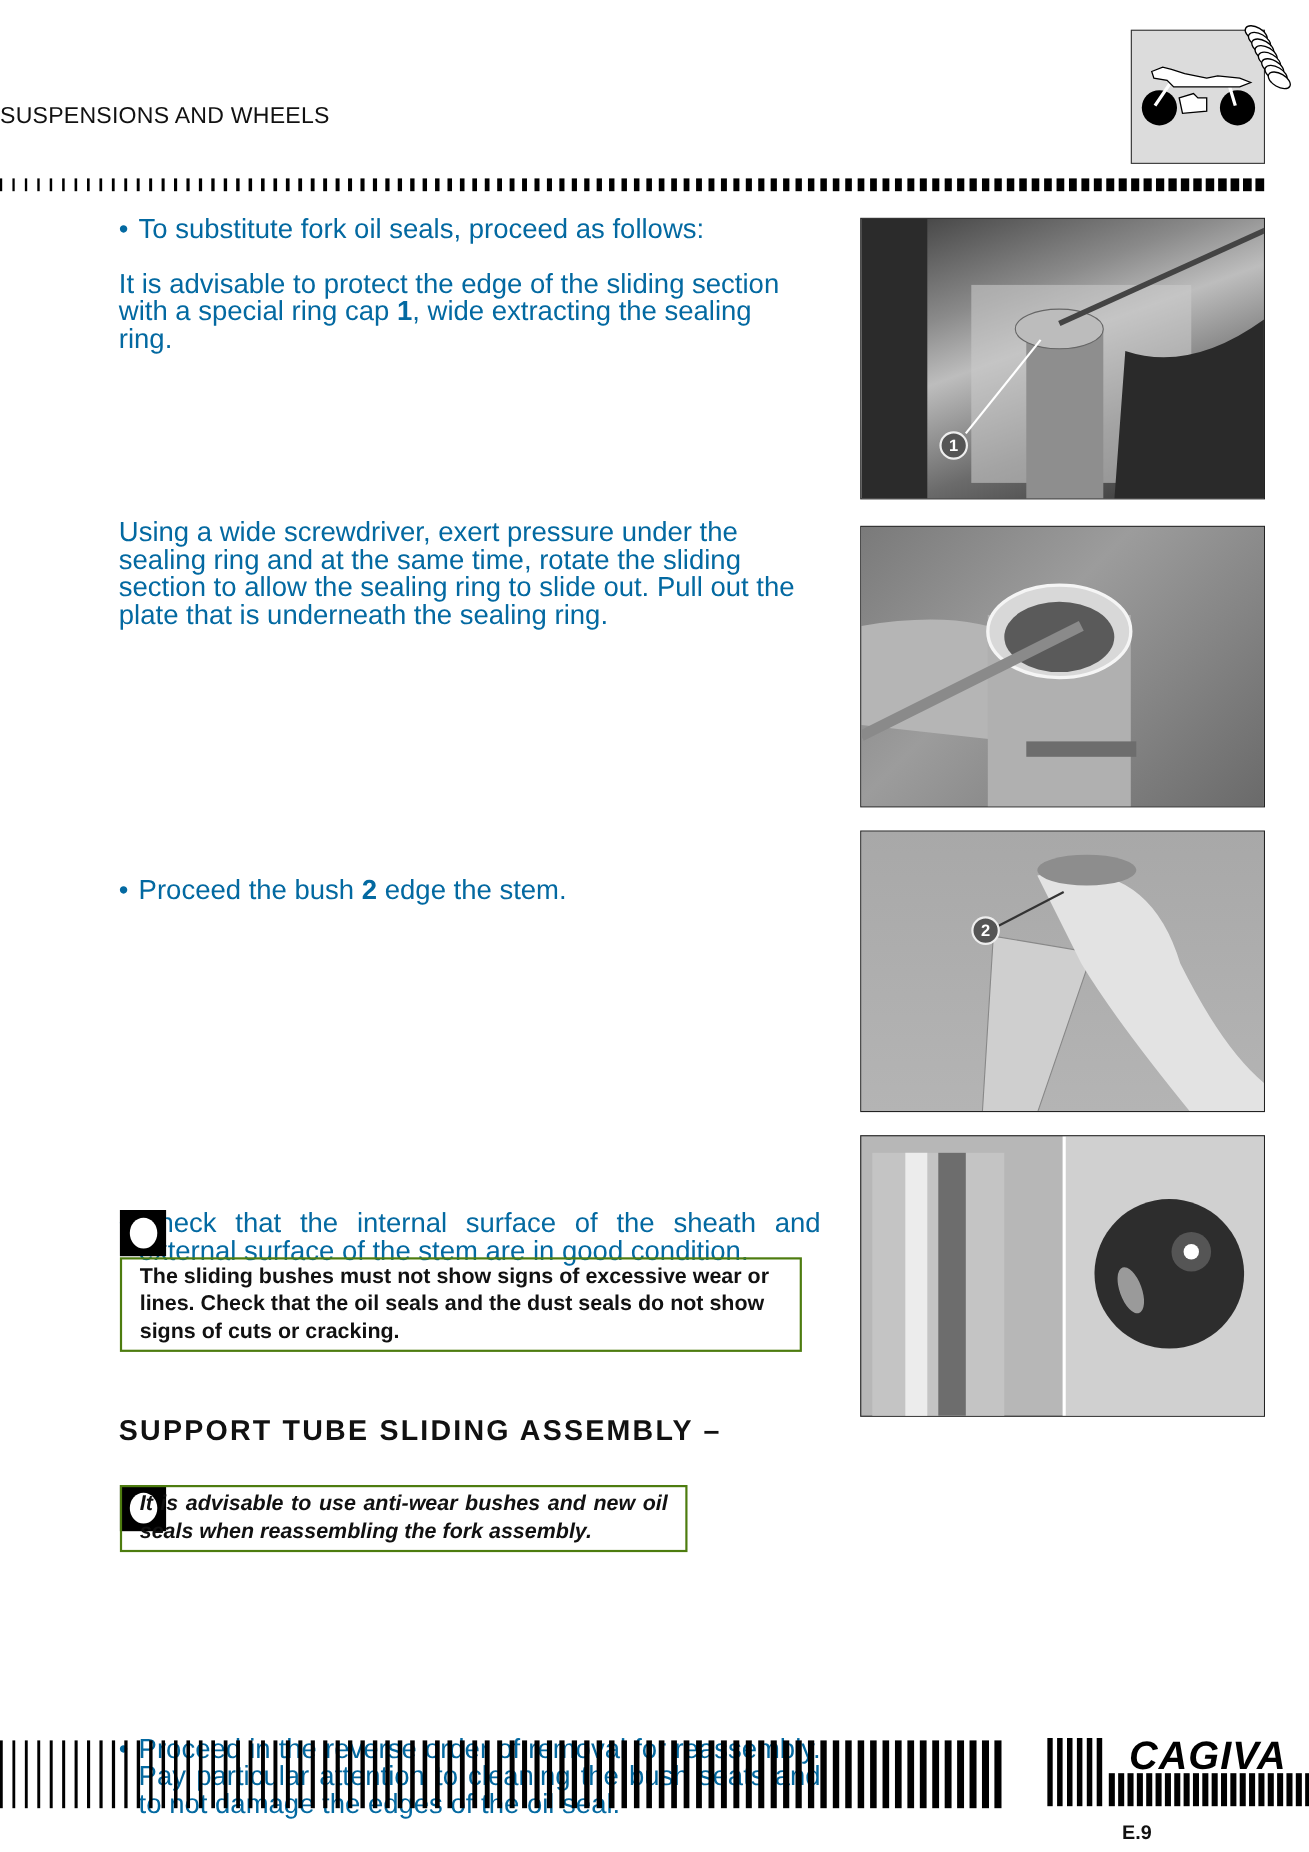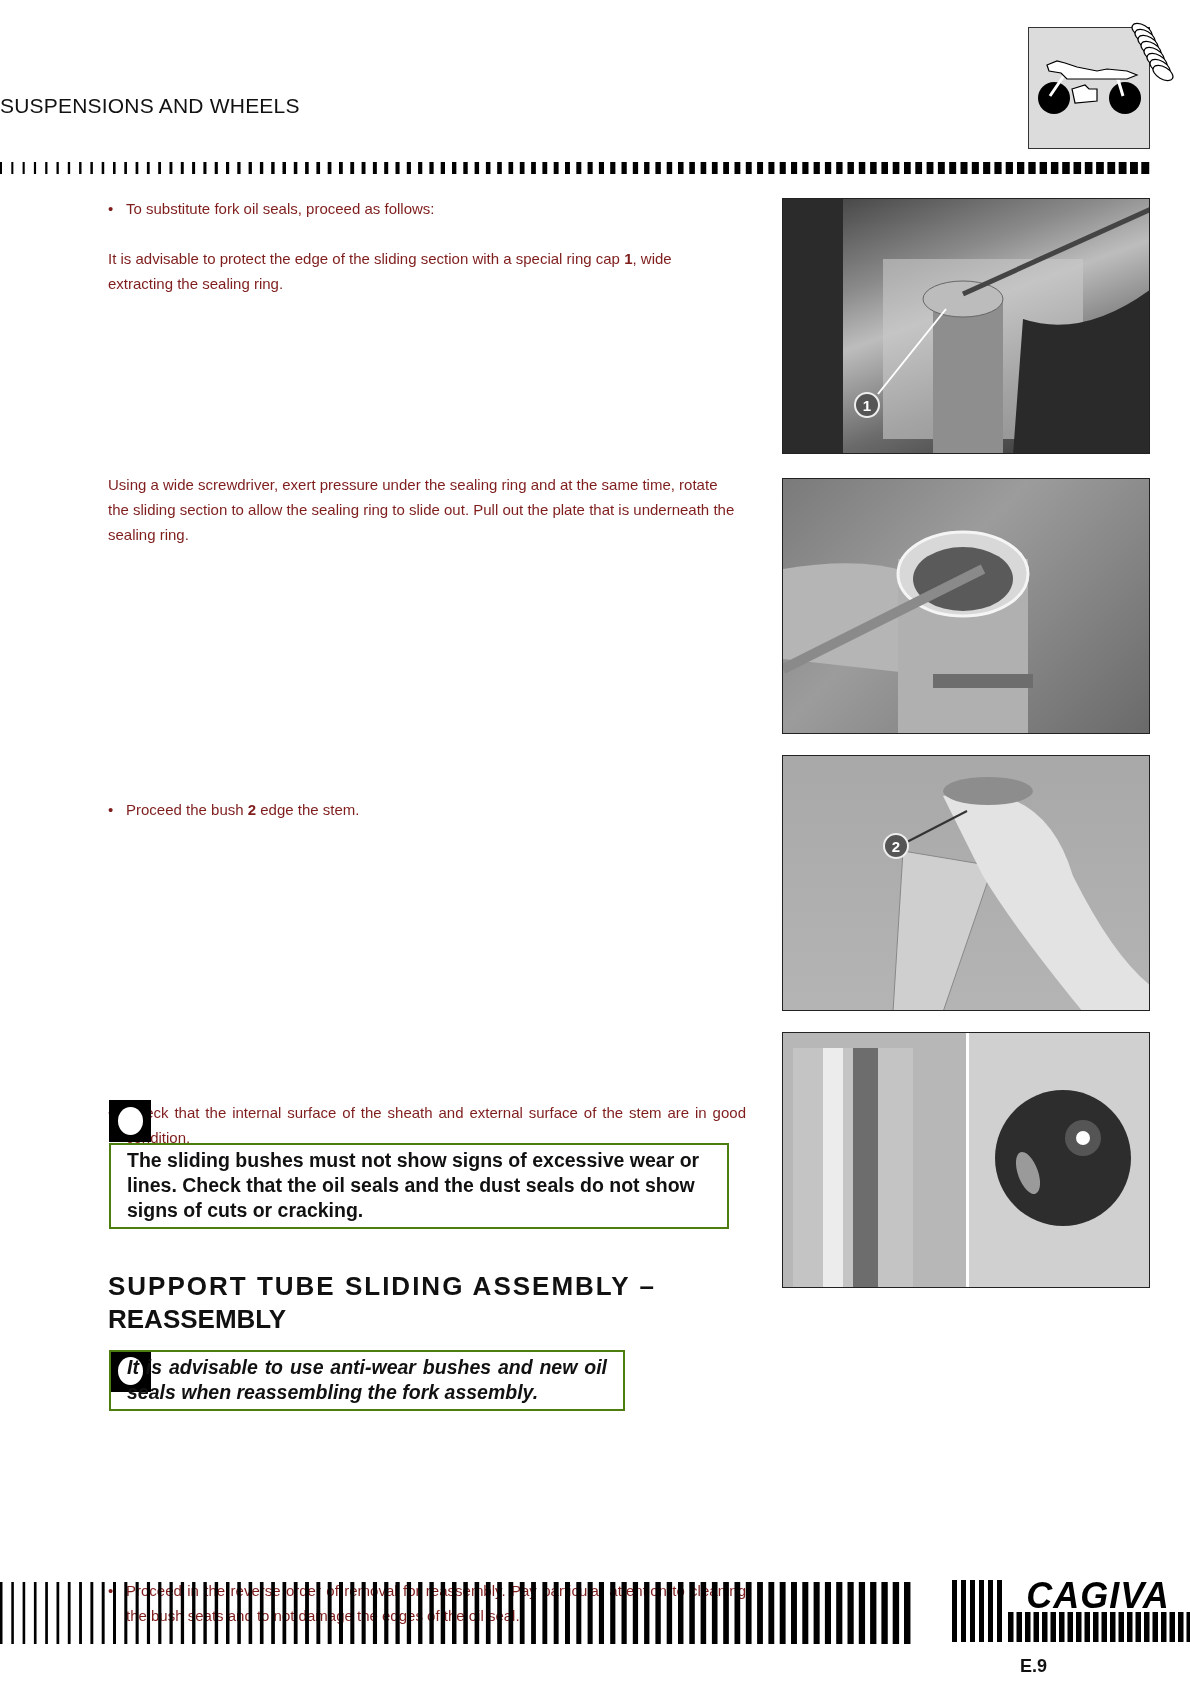--- a/index.html
+++ b/index.html
@@ -5,31 +5,31 @@
   html, body { margin: 0; padding: 0; background: #ffffff; }
   body { width: 1190px; height: 1684px; position: relative; overflow: hidden;
          font-family: "Liberation Sans", sans-serif; color: #111; }
   .abs { position: absolute; }
 
   .header-title { left: 0; top: 94px; width: 1160px; text-align: left; font-size: 21px; letter-spacing: 0.2px; color: #111; }
   .section-icon-box { left: 1028px; top: 27px; width: 122px; height: 122px; background: #dcdcdc; border: 1.5px solid #333; box-sizing: border-box; }
 
   .tick-bar { left: 0; top: 162px; height: 12px; width: 1152px; }
 
-  .body-text { font-size: 15px; line-height: 25px; color: #7f1d1d; }
+  .body-text { font-size: 25px; line-height: 25px; color: #0369a1; }
   .bullet { position: relative; padding-left: 18px; }
   .bullet::before { content: "\2022"; position: absolute; left: 0; top: 0; }
   .justify { text-align: justify; text-align-last: left; }
 
   .note-icon { width: 42px; height: 42px; background: #000; display: flex; align-items: center; justify-content: center; }
   .note-icon span { width: 25px; height: 28px; background: #fff; border-radius: 50%; display: block; }
 
   .note-box { border: 2px solid #4d7c0f; box-sizing: border-box; padding: 3px 16px 4px 16px; font-weight: bold; font-size: 19.5px; line-height: 25px; }
 
-  .section-heading { font-weight: bold; font-size: 26px; line-height: 33px; letter-spacing: 2px; }
+  .section-heading { font-weight: bold; font-size: 26px; line-height: 33px; letter-spacing: 2px; margin-top: 14px; }
 
   .photo { border: 1.5px solid #222; box-sizing: border-box; overflow: hidden; }
   .callout { width: 22px; height: 22px; border-radius: 50%; background: #555; border: 2px solid #eee; color: #fff; font-size: 15px; font-weight: bold; display: flex; align-items: center; justify-content: center; position: absolute; }
 
   .footer-bars { left: 0; top: 1582px; height: 62px; width: 920px; }
   .logo-area { left: 924px; top: 1580px; width: 240px; height: 70px; margin-left: 28px; }
   .page-number { left: 1020px; top: 1656px; font-size: 18px; font-weight: bold; }
 </style>
 </head>
 <body>
@@ -181,21 +181,20 @@
 
 <div class="abs note-icon" style="left:109px; top:1100px;">
     <span></span>
   </div>
 <div class="abs note-box" style="left:109px; top:1143px; width:620px;">The sliding bushes must not show signs of excessive wear or lines. Check that the oil seals and the dust seals do not show signs of cuts or cracking.</div>
 
 <div class="abs section-heading" style="left:108px; top:1270px; width:624px;">
   <div style="display:flex; justify-content:space-between;">
     <span>SUPPORT TUBE SLIDING ASSEMBLY –</span>
   </div>
-  <div style="letter-spacing:0">REASSEMBLY</div>
 </div>
 
 <div class="abs note-icon" style="left:109px; top:1350px;">
     <span></span>
   </div>
 <div class="abs note-box justify" style="left:109px; top:1350px; width:516px;font-style:italic;">It is advisable to use anti-wear bushes and new oil seals when reassembling the fork assembly.</div>
 
 <div class="abs body-text bullet justify" style="left:108px; top:1478px; width:620px;">Proceed in the reverse order of removal for reassembly. Pay particular attention to cleaning the bush seats and to not damage the edges of the oil seal.</div>
 
 <div class="abs photo" style="left:782px; top:198px; width:368px; height:256px; background: linear-gradient(160deg,#3a3a3a 0%,#8a8a8a 30%,#bdbdbd 45%,#6b6b6b 70%,#2a2a2a 100%);">

